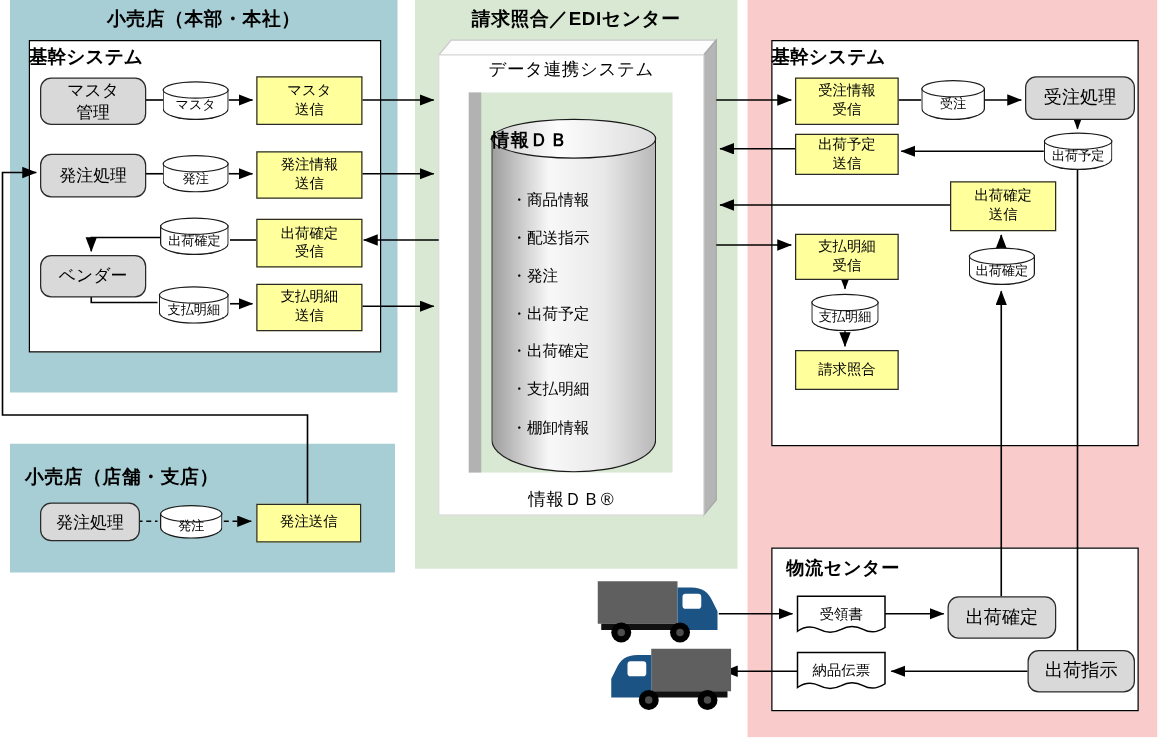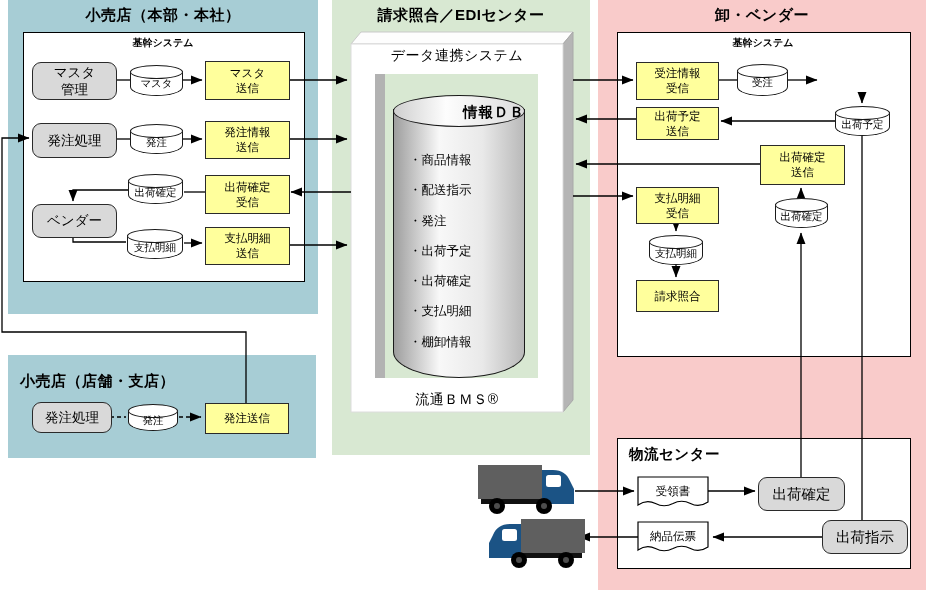--- a/index.html
+++ b/index.html
@@ -4,21 +4,21 @@
 <style>
   html,body{margin:0;padding:0;background:#fff;}
   .stage{position:relative;width:914px;height:590px;overflow:hidden;
          font-family:"Liberation Sans","DejaVu Sans",sans-serif;color:#000;background:#fff;padding-left:37px;}
   .panel{position:absolute;z-index:1;}
   .panel.teal{background:#a7cdd5;}
   .panel.green{background:#d8e8d2;}
   .panel.pink{background:#f9cbca;}
   .frame{position:absolute;z-index:2;background:#fff;border:1.4px solid #000;}
   .sec-title{position:absolute;z-index:4;font-weight:bold;font-size:15px;text-align:center;letter-spacing:.5px;}
-  .frame-label{position:absolute;z-index:4;font-weight:bold;font-size:10px;text-align:center;}
+  .frame-label{position:absolute;z-index:4;font-weight:bold;font-size:15px;text-align:left;}
   svg.layer{position:absolute;left:0;top:0;z-index:3;}
   .node{position:absolute;z-index:4;display:flex;align-items:center;justify-content:center;
         text-align:center;white-space:pre-line;line-height:1.28;}
   .proc{background:#d9d9d9;border:1.4px solid #2a2a2a;border-radius:9px;font-size:13.5px;}
   .proc.lg{font-size:14.5px;}
   .comm{background:#ffff9c;border:1.2px solid #2a2a2a;font-size:11.5px;}
   .cyl{position:absolute;z-index:4;}
   .cyl .cbody{position:absolute;left:0;right:0;top:6px;bottom:0;background:#fff;
               border:1.3px solid #1a1a1a;border-top:none;border-radius:0 0 55% 55%/0 0 10px 10px;}
   .cyl .ctop{position:absolute;left:0;right:0;top:0;height:12px;background:#fff;
@@ -26,39 +26,38 @@
   .cyl .clbl{position:absolute;left:0;right:0;top:12px;text-align:center;font-size:10.5px;z-index:2;}
   .doc-label{position:absolute;z-index:4;display:flex;align-items:center;justify-content:center;
              font-size:11.5px;}
   .db{position:absolute;left:393px;top:95px;width:132px;height:283px;z-index:4;}
   .db .dbody{position:absolute;left:0;right:0;top:14px;bottom:0;
              background:linear-gradient(90deg,#9e9e9e,#f8f8f8 35%,#e9e9e9 68%,#b9b9b9);
              border:1.2px solid #1a1a1a;border-top:none;border-radius:0 0 50% 50%/0 0 26px 26px;}
   .db .dtop{position:absolute;left:0;right:0;top:0;height:30px;
             background:linear-gradient(90deg,#cfcfcf,#fdfdfd 40%,#dcdcdc);
             border:1.2px solid #1a1a1a;border-radius:50%;}
-  .db .dtitle{position:absolute;left:0;top:8px;width:100%;text-align:right;
+  .db .dtitle{position:absolute;left:0;top:8px;width:100%;text-align:left;
               font-weight:bold;font-size:14.5px;z-index:2;letter-spacing:1px;}
   .db .ditems{position:absolute;left:16px;top:50px;font-size:12.5px;line-height:30.3px;z-index:2;}
   .mid-label{position:absolute;z-index:4;font-weight:normal;font-size:14px;text-align:center;letter-spacing:.5px;}
   svg.truck{position:absolute;z-index:4;}
 </style>
 </head>
 <body>
 
 <div class="stage">
 
   <div class="panel teal" style="left:8px;top:0;width:310px;height:314px"></div>
   <div class="panel teal" style="left:8px;top:355px;width:308px;height:103px"></div>
   <div class="panel green" style="left:332px;top:0;width:258px;height:455px"></div>
   <div class="panel pink" style="left:598px;top:0;width:328px;height:590px"></div>
 
   <div class="sec-title" style="left:8px;top:6px;width:310px">小売店（本部・本社）</div>
   <div class="sec-title" style="left:332px;top:6px;width:258px">請求照合／EDIセンター</div>
-  <div class="sec-title" style="left:598px;top:6px;width:328px">卸・ベンダー</div>
   <div class="sec-title" style="left:20px;top:372px;text-align:left">小売店（店舗・支店）</div>
 
   <div class="frame" style="left:23px;top:32px;width:280px;height:248px"></div>
   <div class="frame-label" style="left:23px;top:36px;width:280px">基幹システム</div>
   <div class="frame" style="left:617px;top:32px;width:292px;height:323px"></div>
   <div class="frame-label" style="left:617px;top:36px;width:292px">基幹システム</div>
   <div class="frame" style="left:617px;top:438px;width:292px;height:129px"></div>
   <div class="sec-title" style="left:629px;top:445px;font-size:14.5px;text-align:right">物流センター</div>
 
   <svg class="layer" width="926" height="590">
@@ -125,21 +124,21 @@
     <div class="ditems">
       <div>・商品情報</div>
       <div>・配送指示</div>
       <div>・発注</div>
       <div>・出荷予定</div>
       <div>・出荷確定</div>
       <div>・支払明細</div>
       <div>・棚卸情報</div>
     </div>
   </div>
-  <div class="mid-label" style="left:351px;top:391px;width:212px">流通ＢＭＳ®</div>
+  <div class="mid-label" style="left:351px;top:391px;width:212px">情報ＤＢ®</div>
 
   <div class="node proc" style="left:32px;top:62px;width:83px;height:36px">マスタ
 管理</div>
   <div class="cyl" style="left:130px;top:65px;width:53px;height:31px">
     <i class="cbody"></i>
       <i class="ctop"></i>
       <span class="clbl">マスタ</span>
   </div>
   <div class="node comm" style="left:205px;top:61px;width:83px;height:37px">マスタ
 送信</div>
@@ -177,20 +176,21 @@
   </div>
   <div class="node comm" style="left:205px;top:403px;width:82px;height:29px">発注送信</div>
 
   <div class="node comm" style="left:636px;top:62px;width:81px;height:36px">受注情報
 受信</div>
   <div class="cyl" style="left:737px;top:64px;width:51px;height:32px">
     <i class="cbody"></i>
       <i class="ctop"></i>
       <span class="clbl">受注</span>
   </div>
+  <div class="node proc lg" style="left:820px;top:61px;width:86px;height:33px">受注処理</div>
   <div class="node comm" style="left:636px;top:107px;width:81px;height:31px">出荷予定
 送信</div>
   <div class="cyl" style="left:835px;top:106px;width:55px;height:30px">
     <i class="cbody"></i>
       <i class="ctop"></i>
       <span class="clbl">出荷予定</span>
   </div>
   <div class="node comm" style="left:760px;top:145px;width:83px;height:38px">出荷確定
 送信</div>
   <div class="cyl" style="left:775px;top:198px;width:53px;height:30px">

